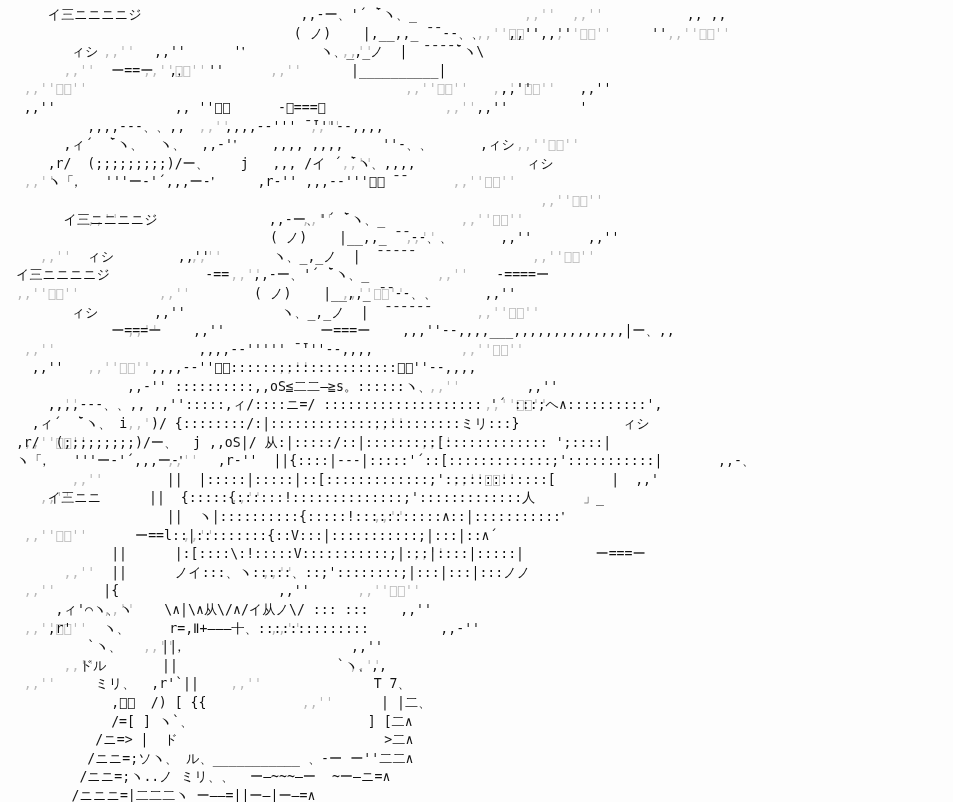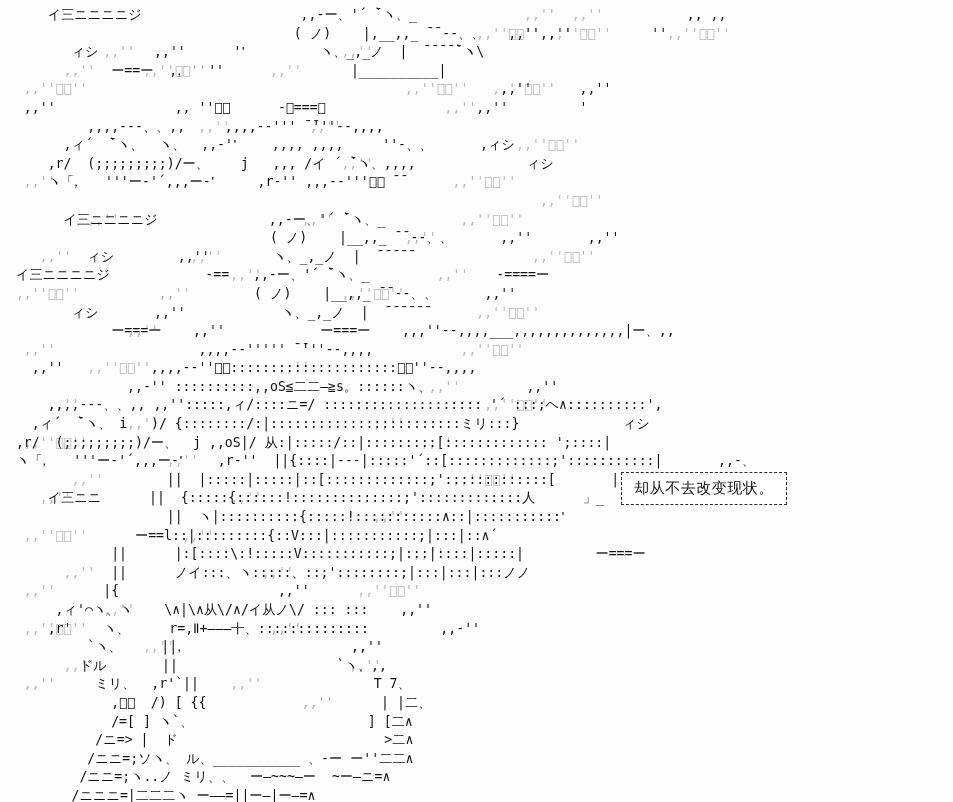--- a/index.html
+++ b/index.html
@@ -162,17 +162,14 @@
           ドル       ||                    `ヽ、,,
             ミリ、  ,r'`||                      T 7、
               ,゙゙  /) [ {{                      | |二、
               /=[ ] ヽ`、                      ] [二∧
             /ニ=&gt; |  ド                          &gt;二∧
            /ニニ=;ソヽ、 ル、___________ 、‐ー ー''二二∧
           /ニニ=;ヽ..ノ ミリ、、  ー―~~~―ー  ~ー―ニ=∧
          /ニニニ=|二二二ヽ ー――=||ー―|ー―=∧
         /ニニニ=|二二二二≧=- 、‐ イ ー―|ー―=∧</pre>
 
-  <div class="subtitle-box">
-    <span class="subtitle-text">却从不去改变现状。</span>
-  </div>
 
 </div>
 
 </body></html>

